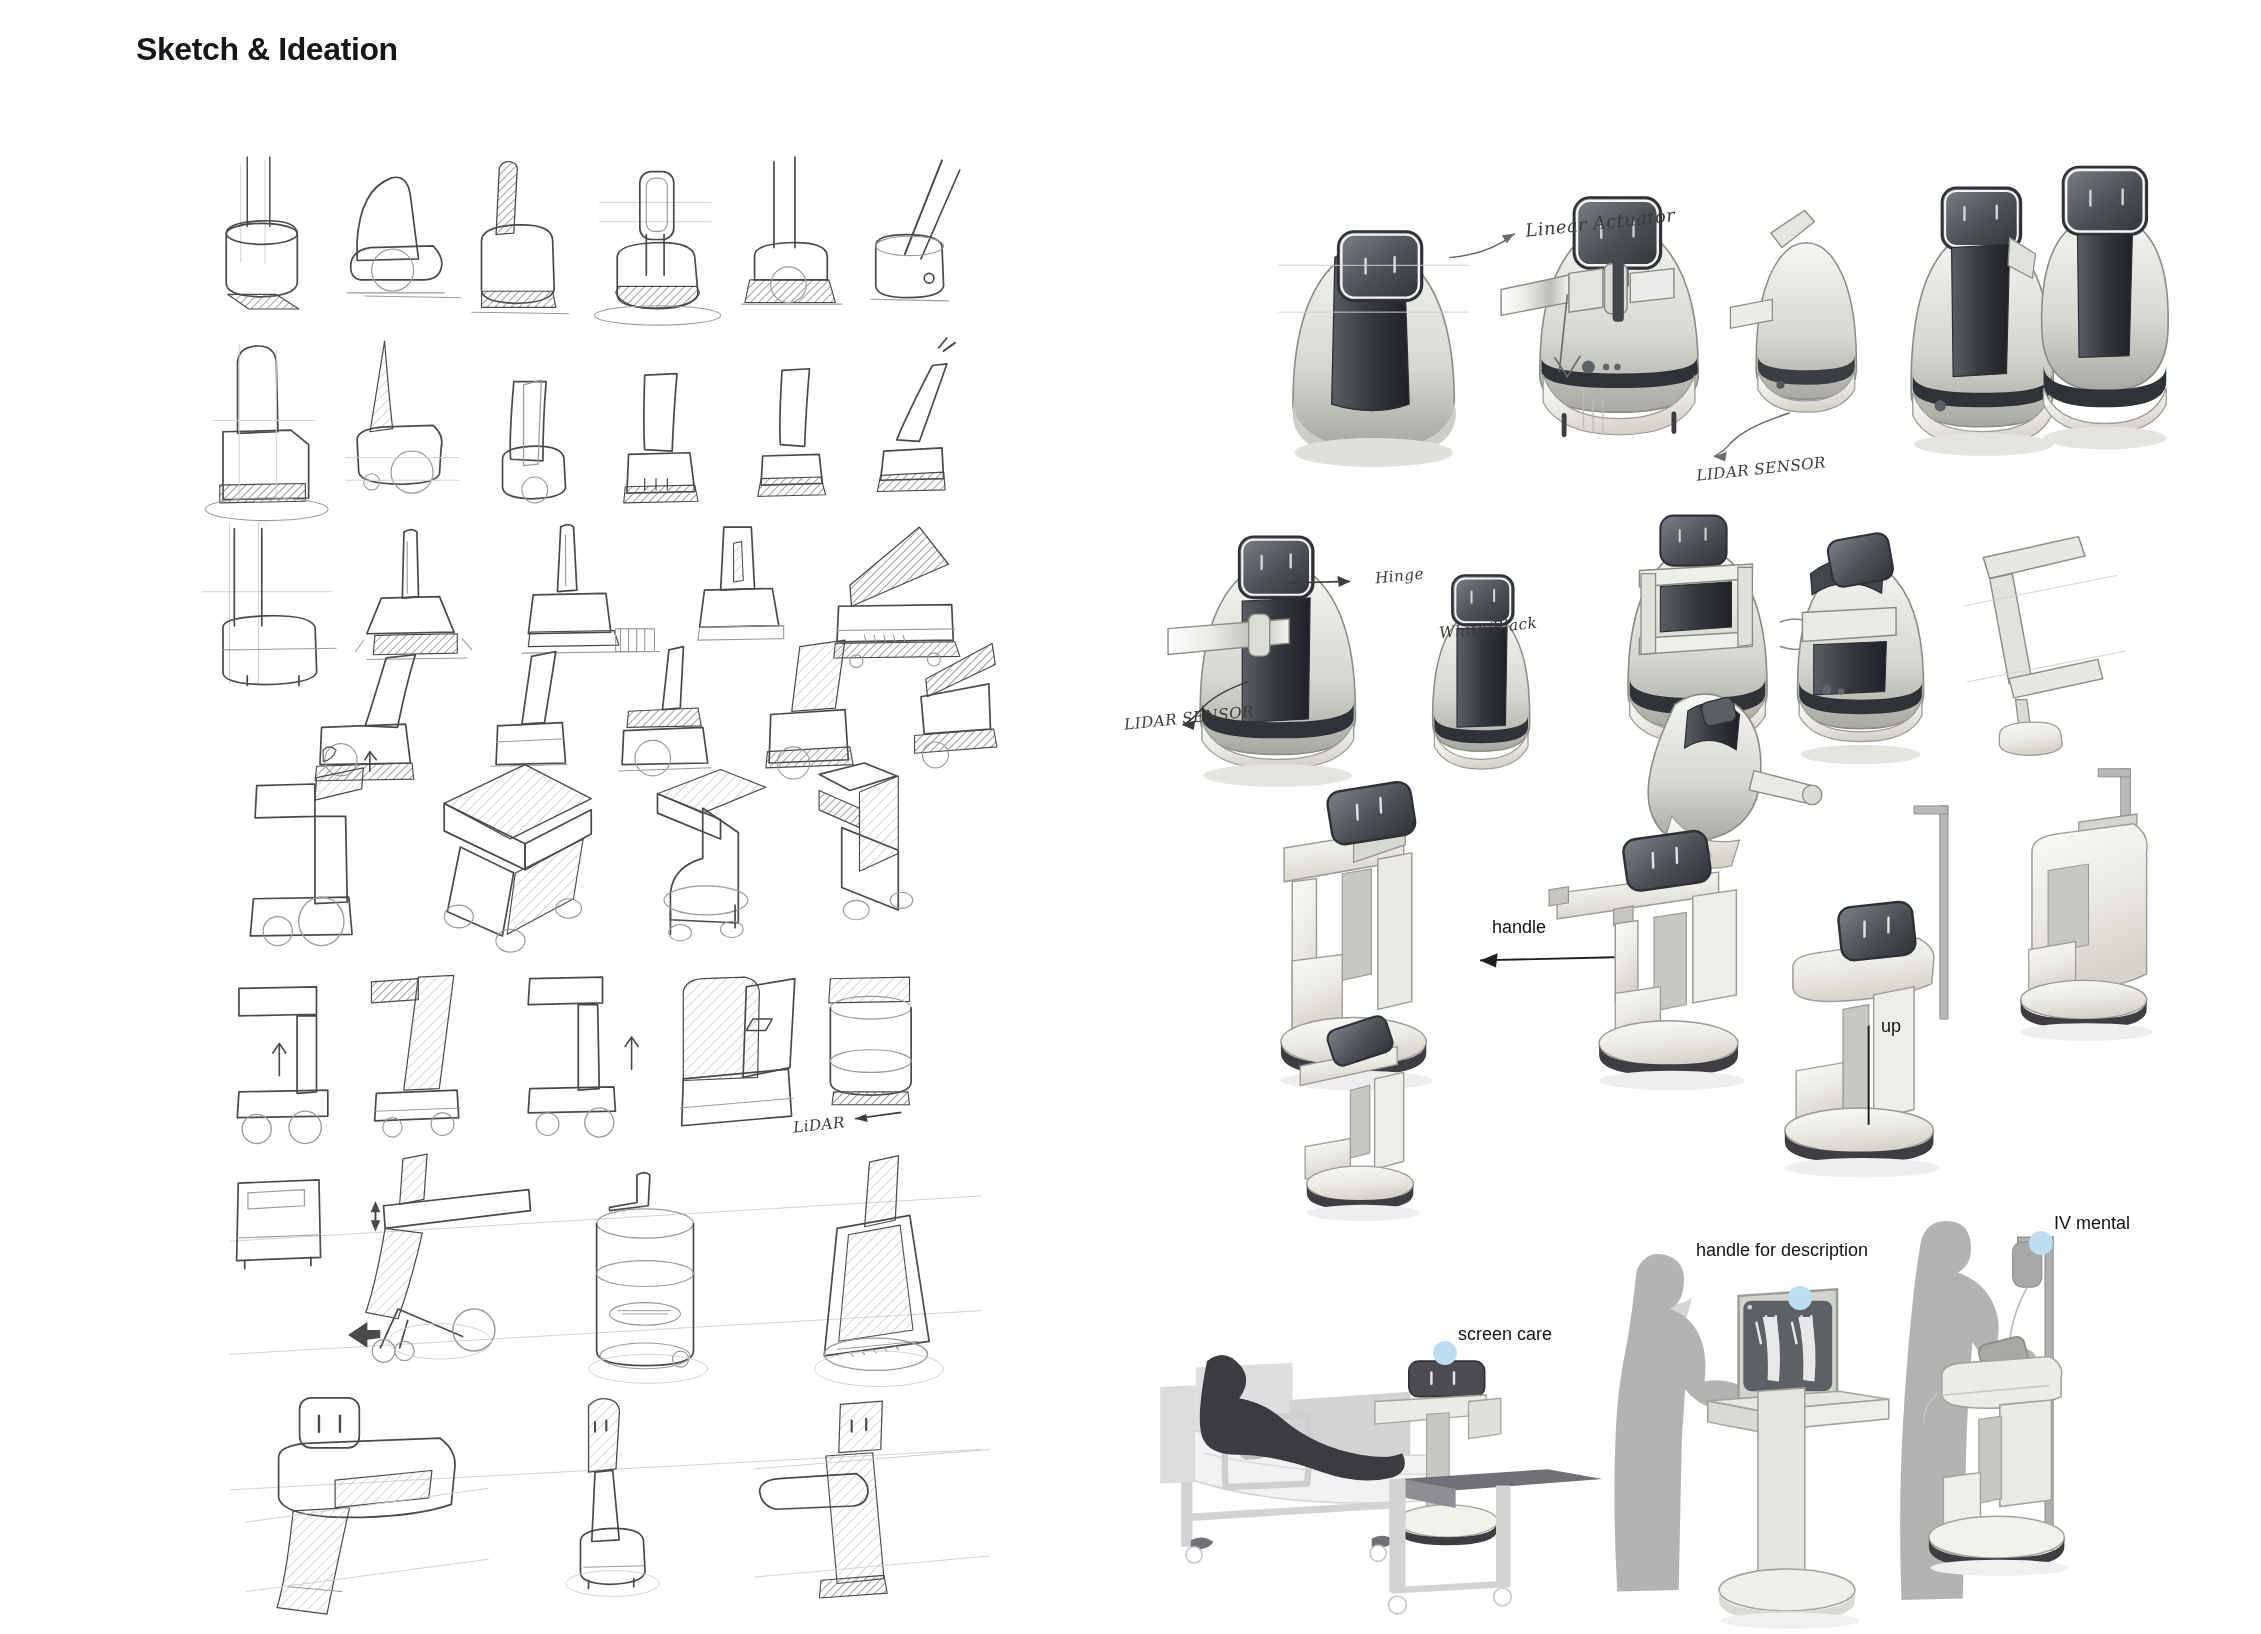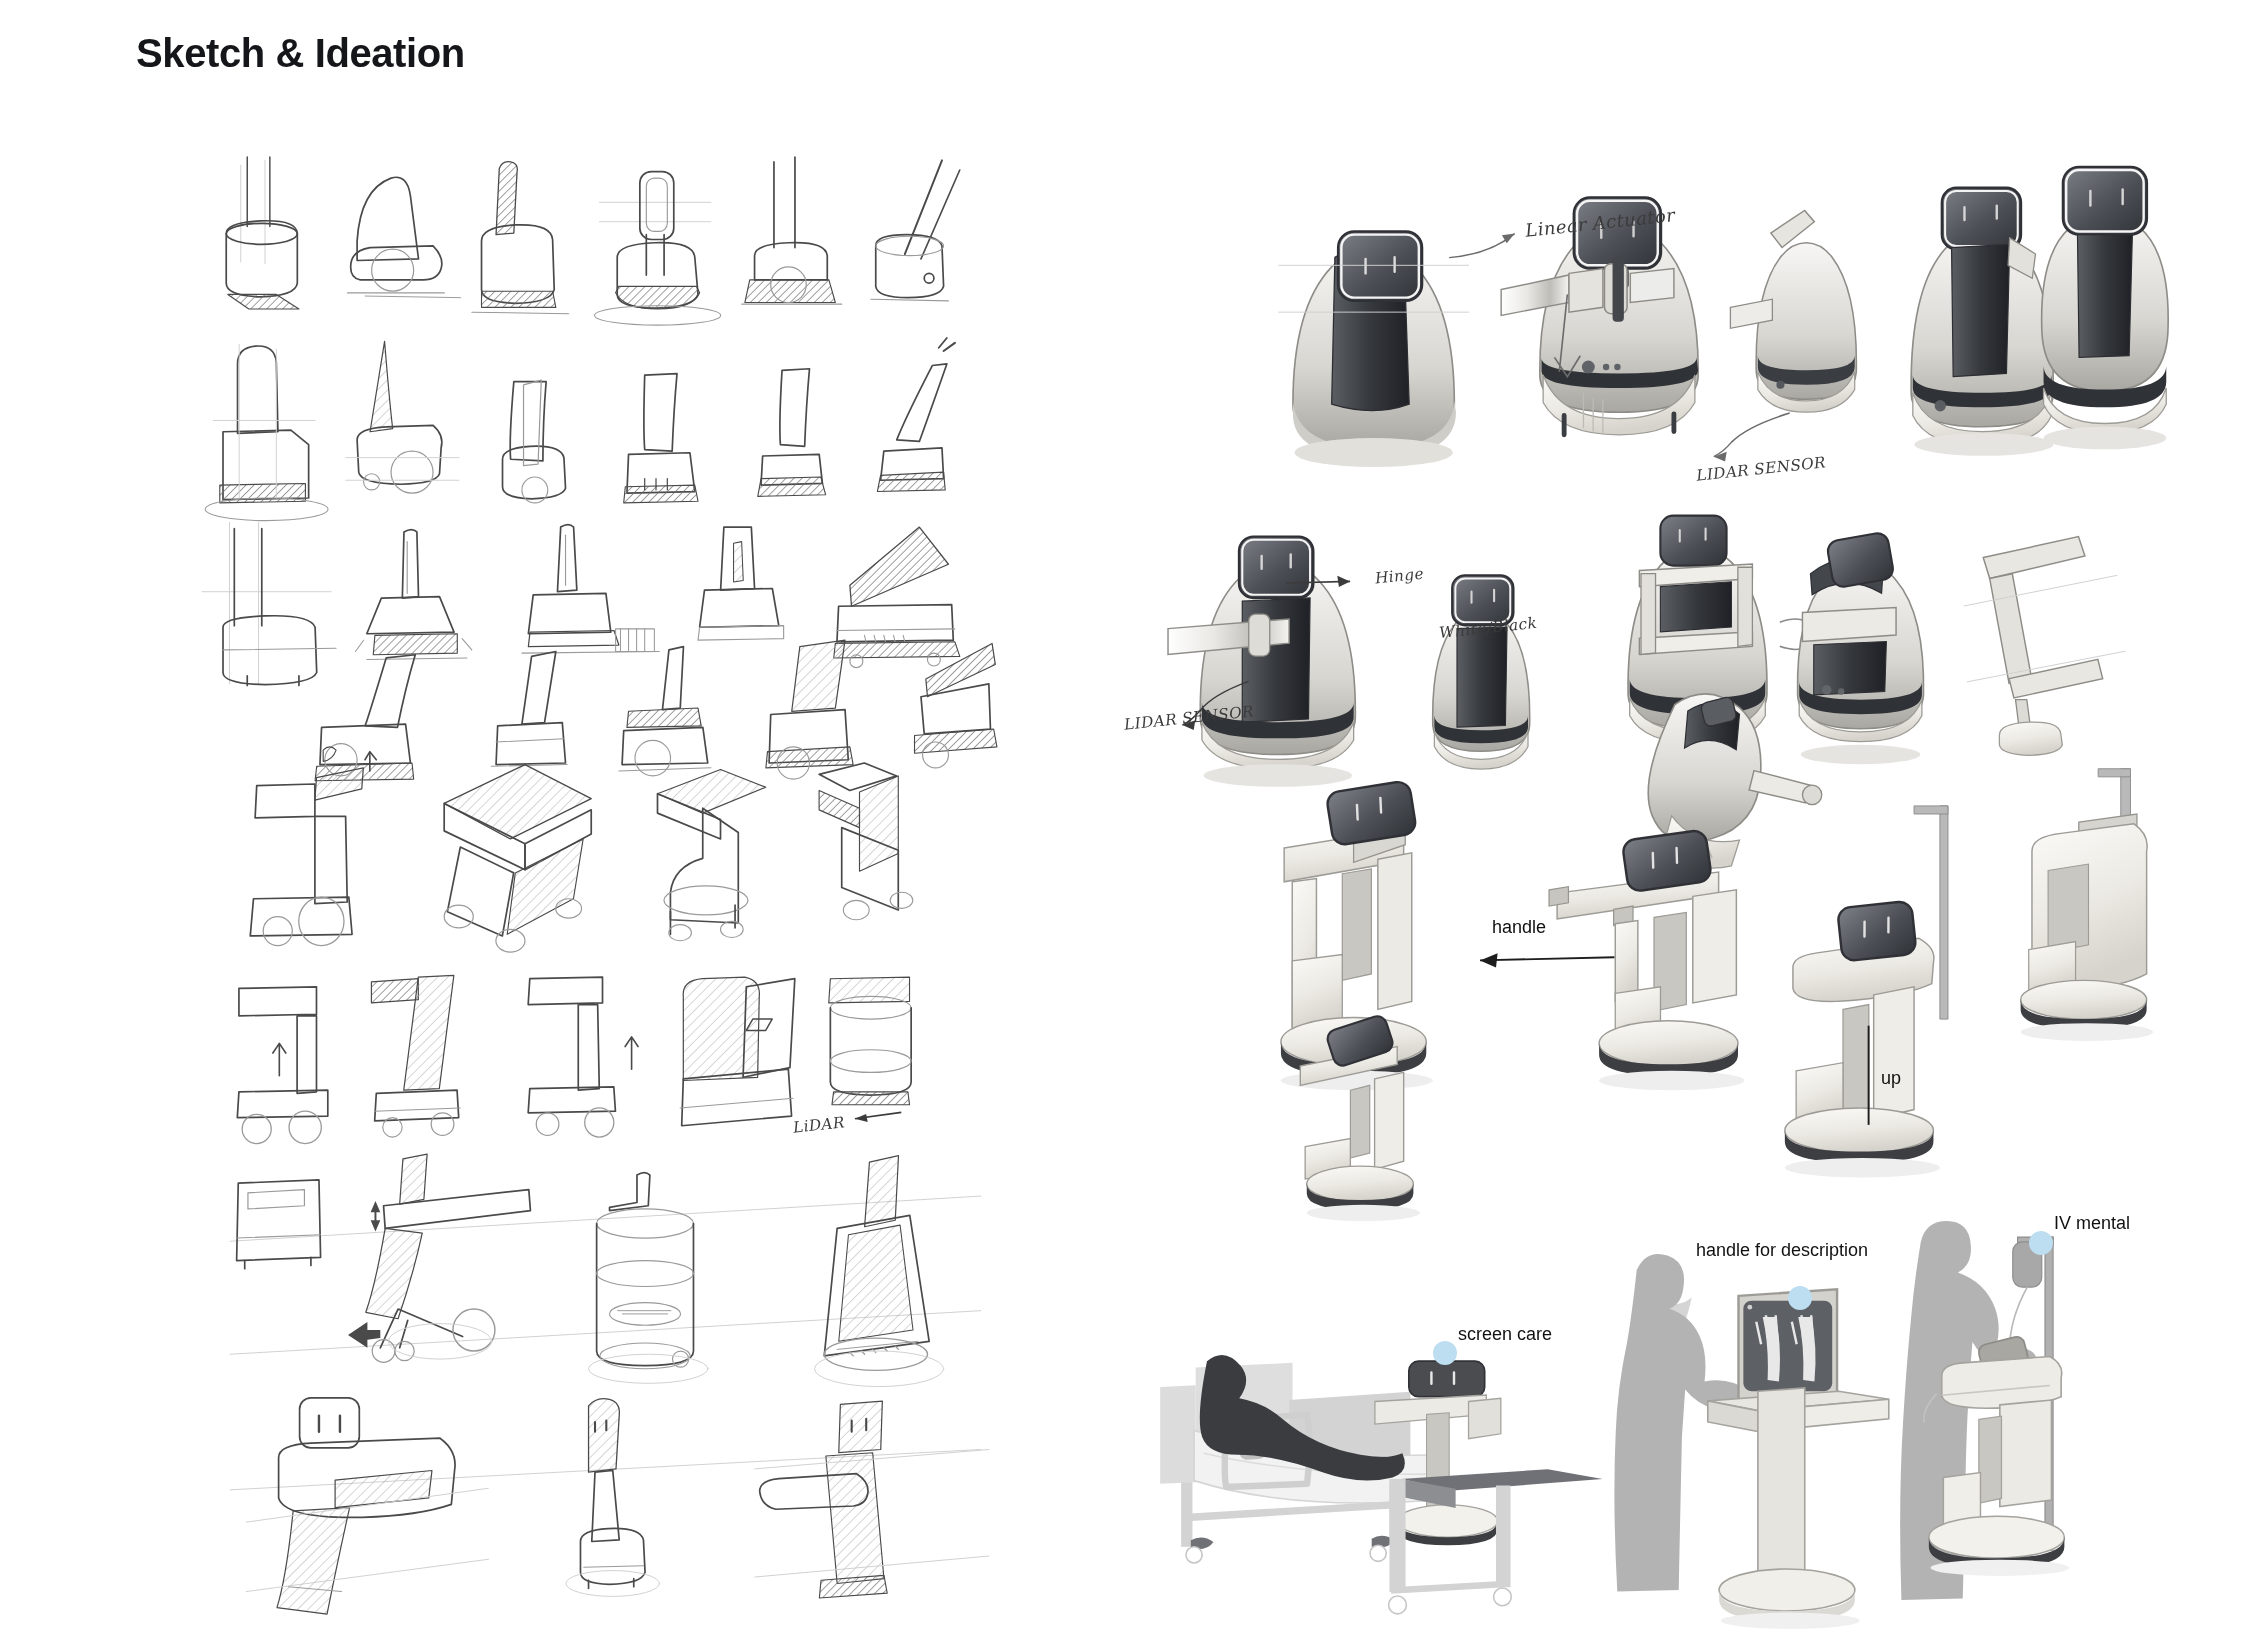--- a/index.html
+++ b/index.html
@@ -14,21 +14,21 @@
     overflow: hidden;
     font-family: "Liberation Sans", sans-serif;
     color: #111111;
   }
   .page { position: absolute; inset: 0; background: #ffffff; }
 
   .page-title {
     position: absolute;
     left: 136px;
     top: 31px;
-    font-size: 40px;
+    font-size: 32px;
     font-weight: 600;
     letter-spacing: -0.4px;
     color: #14161a;
     white-space: nowrap;
   }
 
   
   .abs { position: absolute; }
   svg { display: block; overflow: visible; }
 
@@ -709,21 +709,21 @@
       </g>
     </svg>
   </div>
 
   <div class="anno" style="left:1492px; top:917px;">handle</div>
   <svg class="abs" style="left:1455px; top:946px;" width="162" height="32" viewBox="0 0 200 40">
     <path d="M198 14 L30 18" stroke="#1d1d1d" stroke-width="2.4" fill="none"></path>
     <path d="M30 18 l22 -9 l-2 18 z" fill="#1d1d1d"></path>
   </svg>
 
-  <div class="anno" style="left:1881px; top:1068px;">up</div>
+  <div class="anno" style="left:1881px; top:1016px;">up</div>
   <svg class="abs" style="left:1859px; top:1022px;" width="24" height="105" viewBox="0 0 30 130">
     <path d="M12 128 L12 4" stroke="#1d1d1d" stroke-width="2.4" fill="none"></path>
   </svg>
 
   <div class="abs" style="left:1147px; top:1324px; width:501px; height:310px;">
     <svg width="501" height="310" viewBox="0 0 620 384">
 
       <g>
         <path d="M16 78 l44 -2 l0 120 l-44 2 z" fill="#dcdcdc"></path>
         <path d="M60 54 l120 -6 l0 106 l-120 8 z" fill="#dedede"></path>

